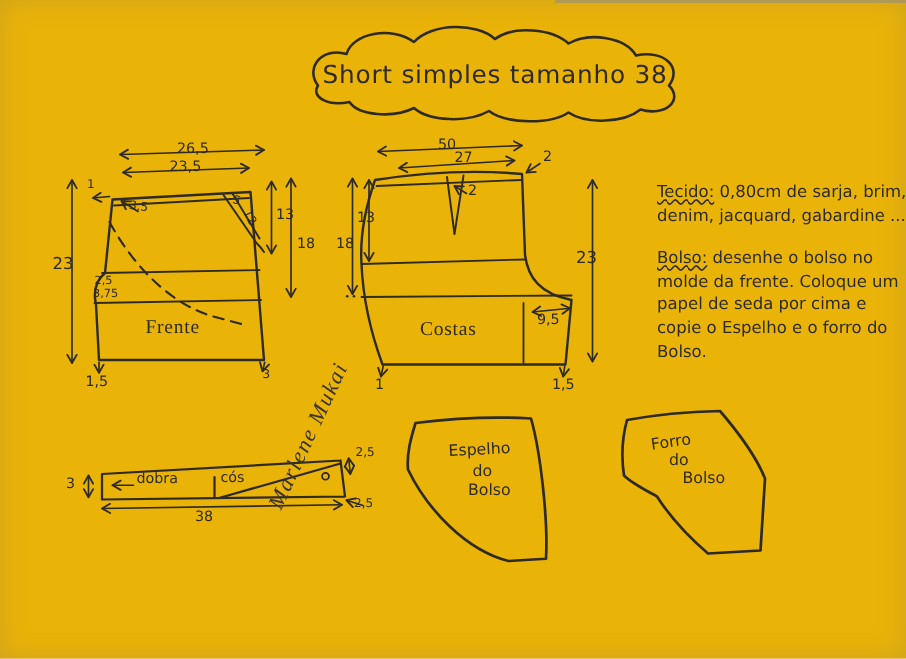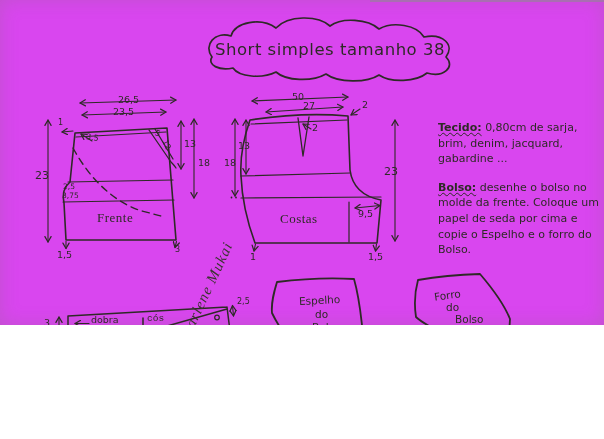--- a/index.html
+++ b/index.html
@@ -1,19 +1,19 @@
 <!DOCTYPE html>
 <html><head>
 <meta charset="utf-8">
 <style>
   html,body{margin:0;padding:0;}
   #page{
     position:relative;
-    width:604px;height:325px;
-    background:#d946ef;
+    width:604px;height:439px;
+    background:#eab308;
     overflow:hidden;
     font-family:"DejaVu Sans",sans-serif;
     color:#2e2a26;
     box-shadow:inset 0 0 18px rgba(120,115,105,.25);
   }
   #draw{position:absolute;left:0;top:0;}
   .lbl{
     position:absolute;
     font-size:9.5px;
     line-height:1;
@@ -27,21 +27,21 @@
   .title{
     font-size:16.5px;
     letter-spacing:.5px;
     width:232px;text-align:center;
   }
   .notes{
     position:absolute;left:438px;top:120px;width:168px;
     font-size:11px;line-height:1.42;
   }
   .notes p{margin:0 0 13px 0;}
-  .note-title{text-decoration:underline;text-decoration-style:wavy;text-decoration-thickness:1px;font-weight:bold;}
+  .note-title{text-decoration:underline;text-decoration-style:wavy;text-decoration-thickness:1px;}
   .sig{
     position:absolute;left:138px;top:258px;width:160px;
     font-family:"Liberation Serif",serif;
     font-style:italic;font-size:15px;letter-spacing:1px;
     transform:rotate(-65deg);
     color:#3a352f;
   }
   .artifact{position:absolute;background:#8d8d8d;opacity:.55;}
   .pocket-lbl{font-size:10.5px;}
 </style>
@@ -151,21 +151,21 @@
   <span class="lbl" style="left:238px;top:141px;">13</span>
   <span class="lbl" style="left:224px;top:158px;">18</span>
   <span class="lbl md" style="left:384px;top:166px;">23</span>
   <span class="lbl" style="left:358px;top:209px;">9,5</span>
   <span class="lbl" style="left:250px;top:252px;">1</span>
   <span class="lbl" style="left:368px;top:252px;">1,5</span>
   <span class="lbl piece" style="left:280px;top:212px;">Costas</span>
 
   <span class="lbl" style="left:44px;top:318px;">3</span>
   <span class="lbl" style="left:91px;top:315px;text-align:center;">dobra</span>
-  <span class="lbl" style="left:147px;top:314px;font-family:Liberation Mono, monospace;">cós</span>
+  <span class="lbl" style="left:147px;top:314px;">cós</span>
   <span class="lbl" style="left:130px;top:340px;">38</span>
   <span class="lbl sm" style="left:237px;top:298px;">2,5</span>
   <span class="lbl sm" style="left:236px;top:332px;">2,5</span>
 
   <span class="lbl pocket-lbl" style="left:299px;top:295px;transform:rotate(-3deg);">Espelho</span>
   <span class="lbl pocket-lbl" style="left:315px;top:309px;">do</span>
   <span class="lbl pocket-lbl" style="left:312px;top:322px;">Bolso</span>
 
   <span class="lbl pocket-lbl" style="left:434px;top:290px;transform:rotate(-8deg);">Forro</span>
   <span class="lbl pocket-lbl" style="left:446px;top:302px;">do</span>

